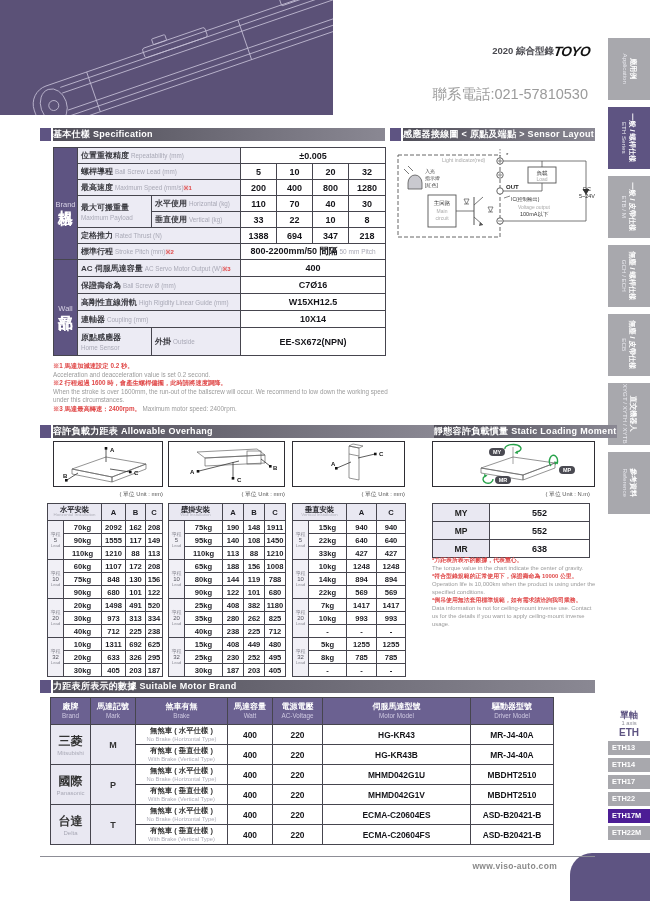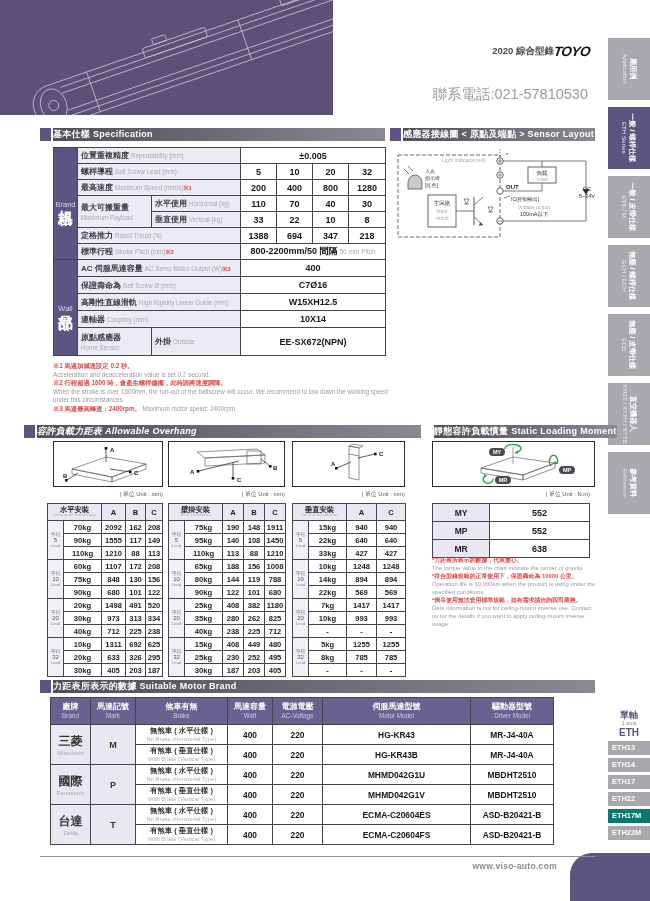--- a/index.html
+++ b/index.html
@@ -68,21 +68,21 @@
   .vtab.active{background:#5e5482;}
   .vtab .rot{transform:rotate(90deg);white-space:nowrap;text-align:center;color:#fff;line-height:1.3;}
   .vtab .tz{font-size:7.2px;font-weight:bold;display:block;}
   .vtab .te{font-size:6.2px;display:block;color:#e8e8ee;}
   .series{position:absolute;left:608px;top:710px;width:42px;text-align:center;line-height:1.15;}
   .series .sz{font-size:9px;font-weight:bold;color:#5e5482;display:block;}
   .series .se{font-size:5.8px;color:#8d8d96;display:block;}
   .series .sc{font-size:10px;font-weight:bold;color:#5e5482;display:block;}
   .mtabs{position:absolute;left:608px;top:741px;width:42px;display:flex;flex-direction:column;gap:3px;}
   .mtab{height:14px;background:#a8a8ad;color:#fff;font-size:7.4px;font-weight:bold;line-height:14px;padding-left:4px;box-sizing:border-box;cursor:pointer;}
-  .mtab.active{background:#0f766e;}
+  .mtab.active{background:#4c1d95;}
   .corner{position:absolute;left:570px;top:853px;width:80px;height:48px;background:#5e5482;border-radius:22px 0 0 0;}
   
   .prod{position:absolute;left:0;top:0;}
   .cat-line{position:absolute;top:42px;right:60px;text-align:right;white-space:nowrap;}
   .cat-line .c1{font-size:9.5px;font-weight:bold;color:#4a4a50;vertical-align:middle;}
   .logo{display:inline-block;font-size:13.5px;font-weight:bold;font-style:italic;color:#111;letter-spacing:-.5px;transform:skewX(-8deg);vertical-align:middle;}
   .phone{position:absolute;top:85px;right:62px;font-size:14.5px;color:#9b9b9b;}
   .botline{position:absolute;left:40px;top:856px;width:555px;border-top:1.5px solid #8d8d96;}
   .site{position:absolute;top:861px;left:400px;width:157px;text-align:right;font-size:8.5px;font-weight:bold;color:#8a8a8a;letter-spacing:.3px;cursor:pointer;}
   svg text{font-family:"Liberation Sans",sans-serif;}
@@ -345,21 +345,21 @@
 
   <rect x="138" y="22" width="28" height="16" fill="#fff" stroke="#555" stroke-width="0.9"></rect>
   <text x="152" y="29.5" font-size="5.5" fill="#333" text-anchor="middle">負載</text>
   <text x="152" y="36" font-size="5" fill="#aaa" text-anchor="middle">Load</text>
 
   <path d="M192.5 44 l7 0 l-3.5 6 z" fill="#333"></path>
   <text x="201" y="46" font-size="5.5" fill="#333" text-anchor="end">DC</text>
   <text x="205" y="53" font-size="5.5" fill="#333" text-anchor="end">5~24V</text>
 </svg>
 
-<div class="sec-head" style="left:24px;top:425px;width:397px;font-style:italic;">
+<div class="sec-head" style="left:40px;top:425px;width:397px;">
   <div class="sq"></div>
   <div class="bar">容許負載力距表 Allowable Overhang</div>
 </div>
 
 <div class="diagbox" style="left:53px;width:110px;">
   <svg width="107" height="43" viewBox="0 0 107 43">
     <polygon points="18,27 52,15 92,22 58,35" fill="none" stroke="#666" stroke-width="0.7"></polygon>
     <polygon points="18,27 58,35 58,40 18,32" fill="none" stroke="#666" stroke-width="0.7"></polygon>
     <polygon points="58,35 92,22 92,27 58,40" fill="none" stroke="#666" stroke-width="0.7"></polygon>
     <line x1="52" y1="20" x2="52" y2="7" stroke="#333" stroke-width="0.8"></line>

